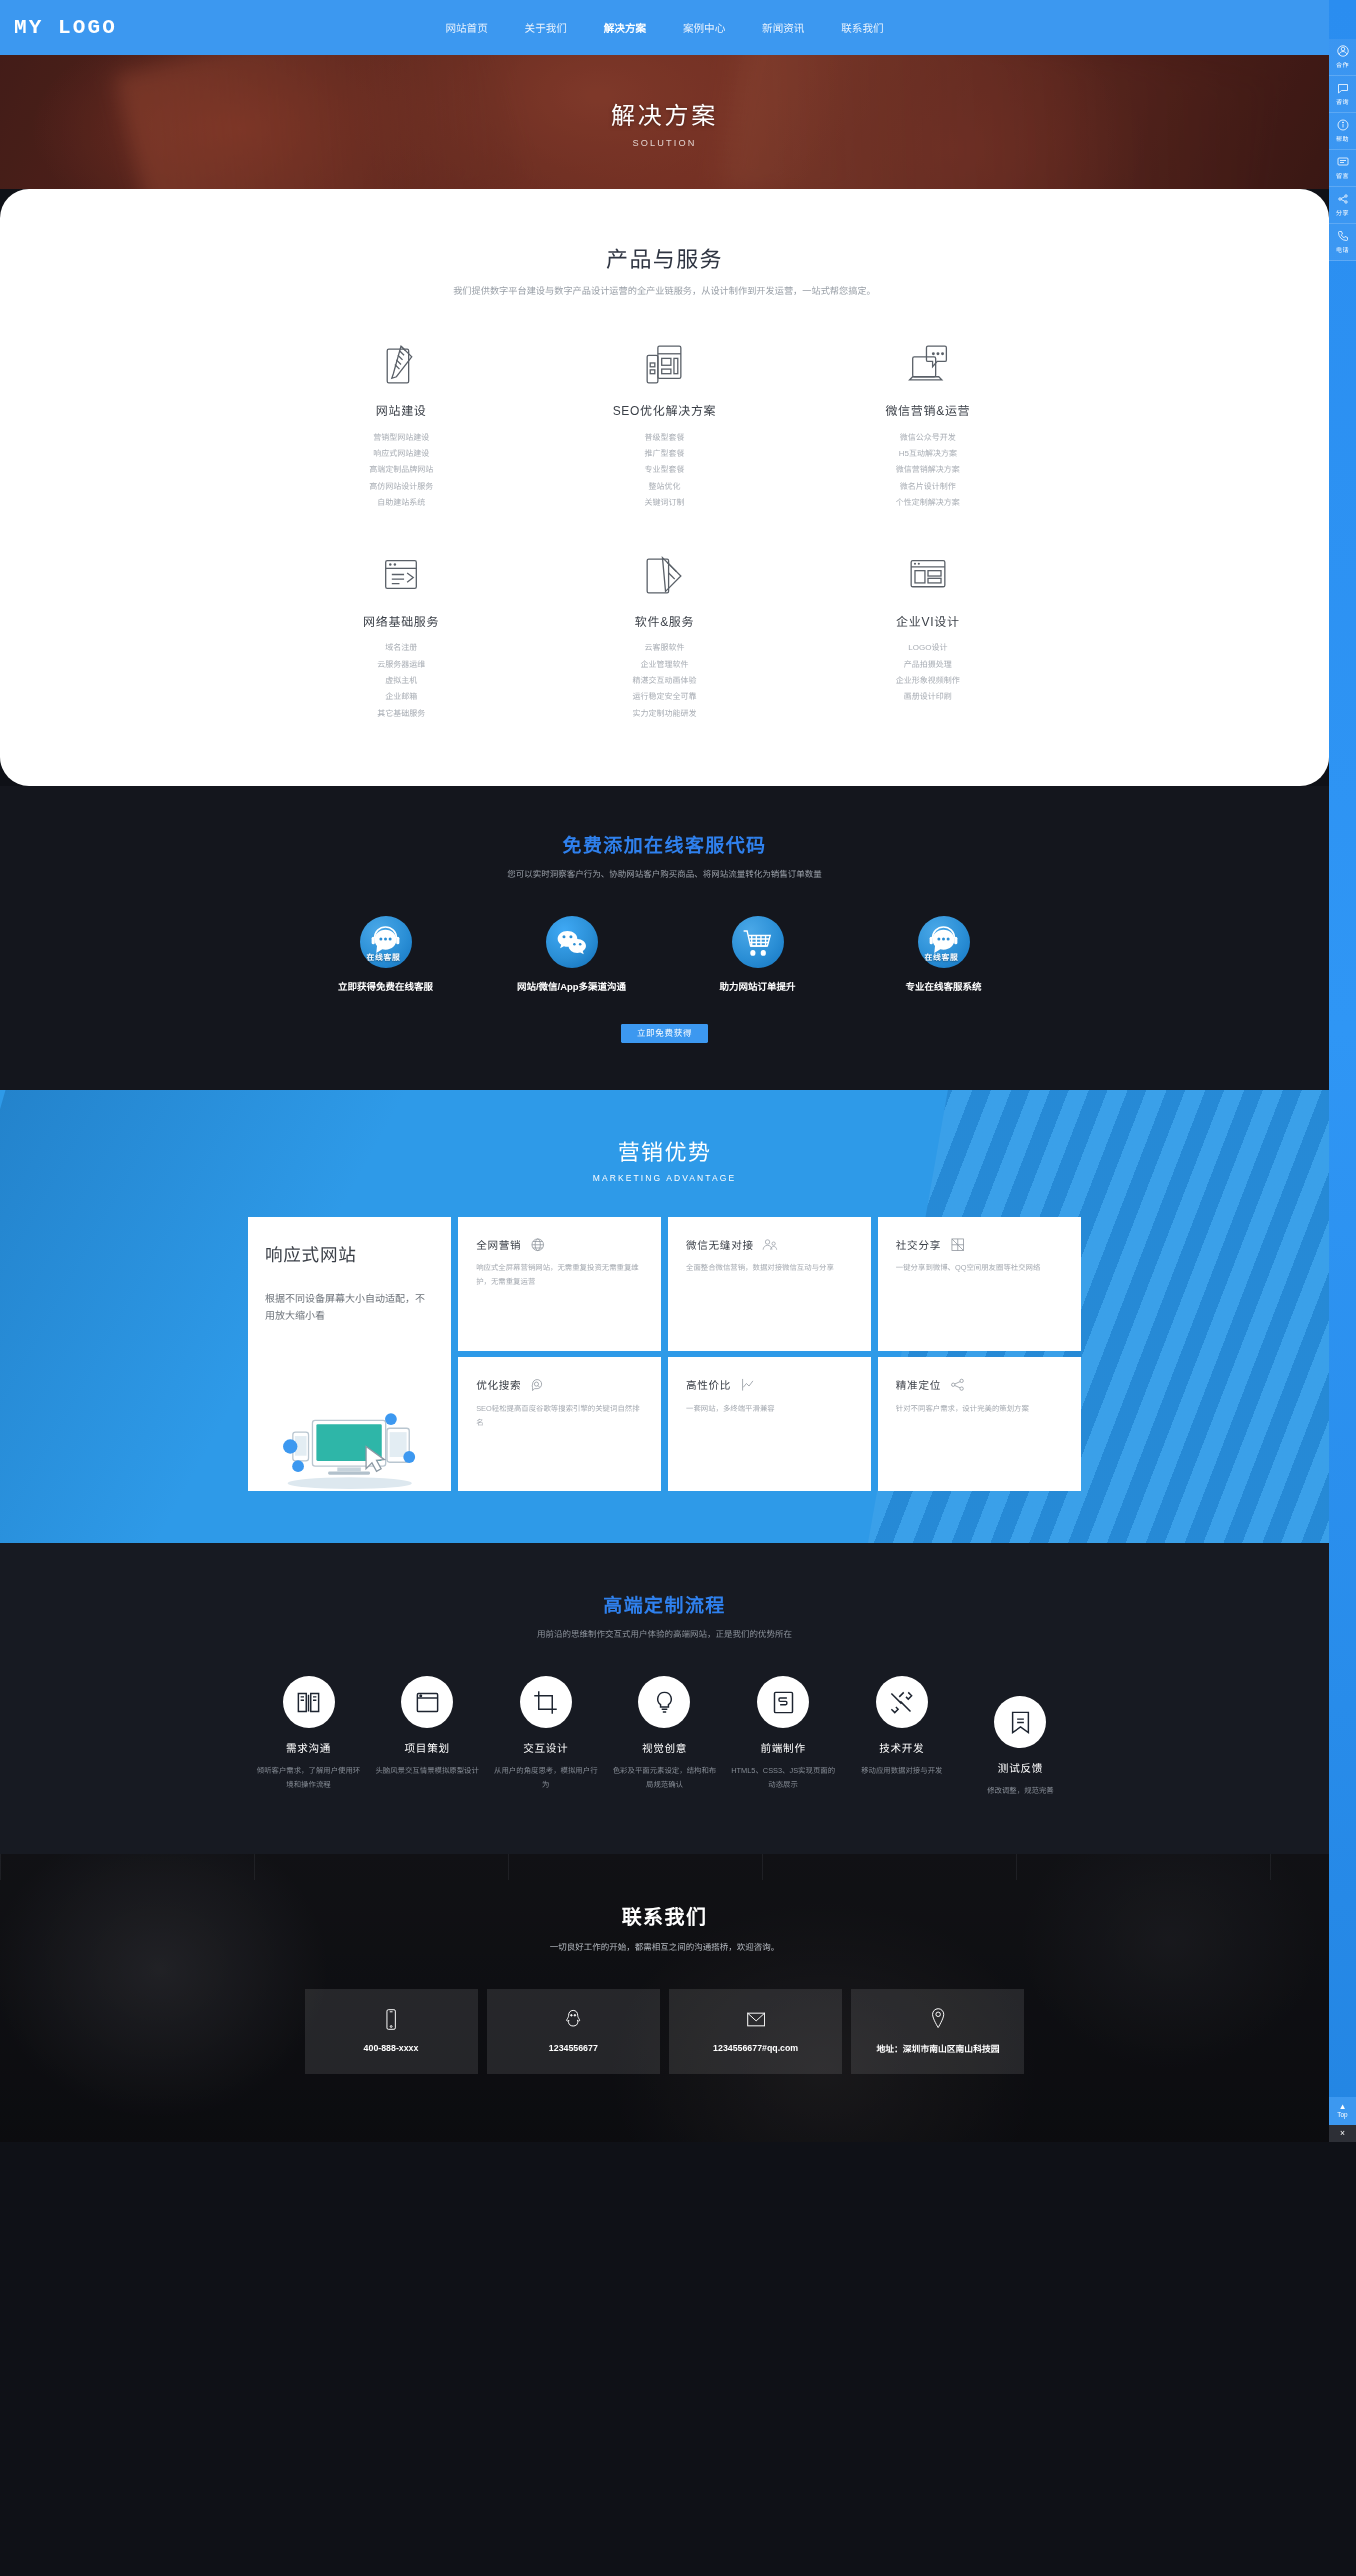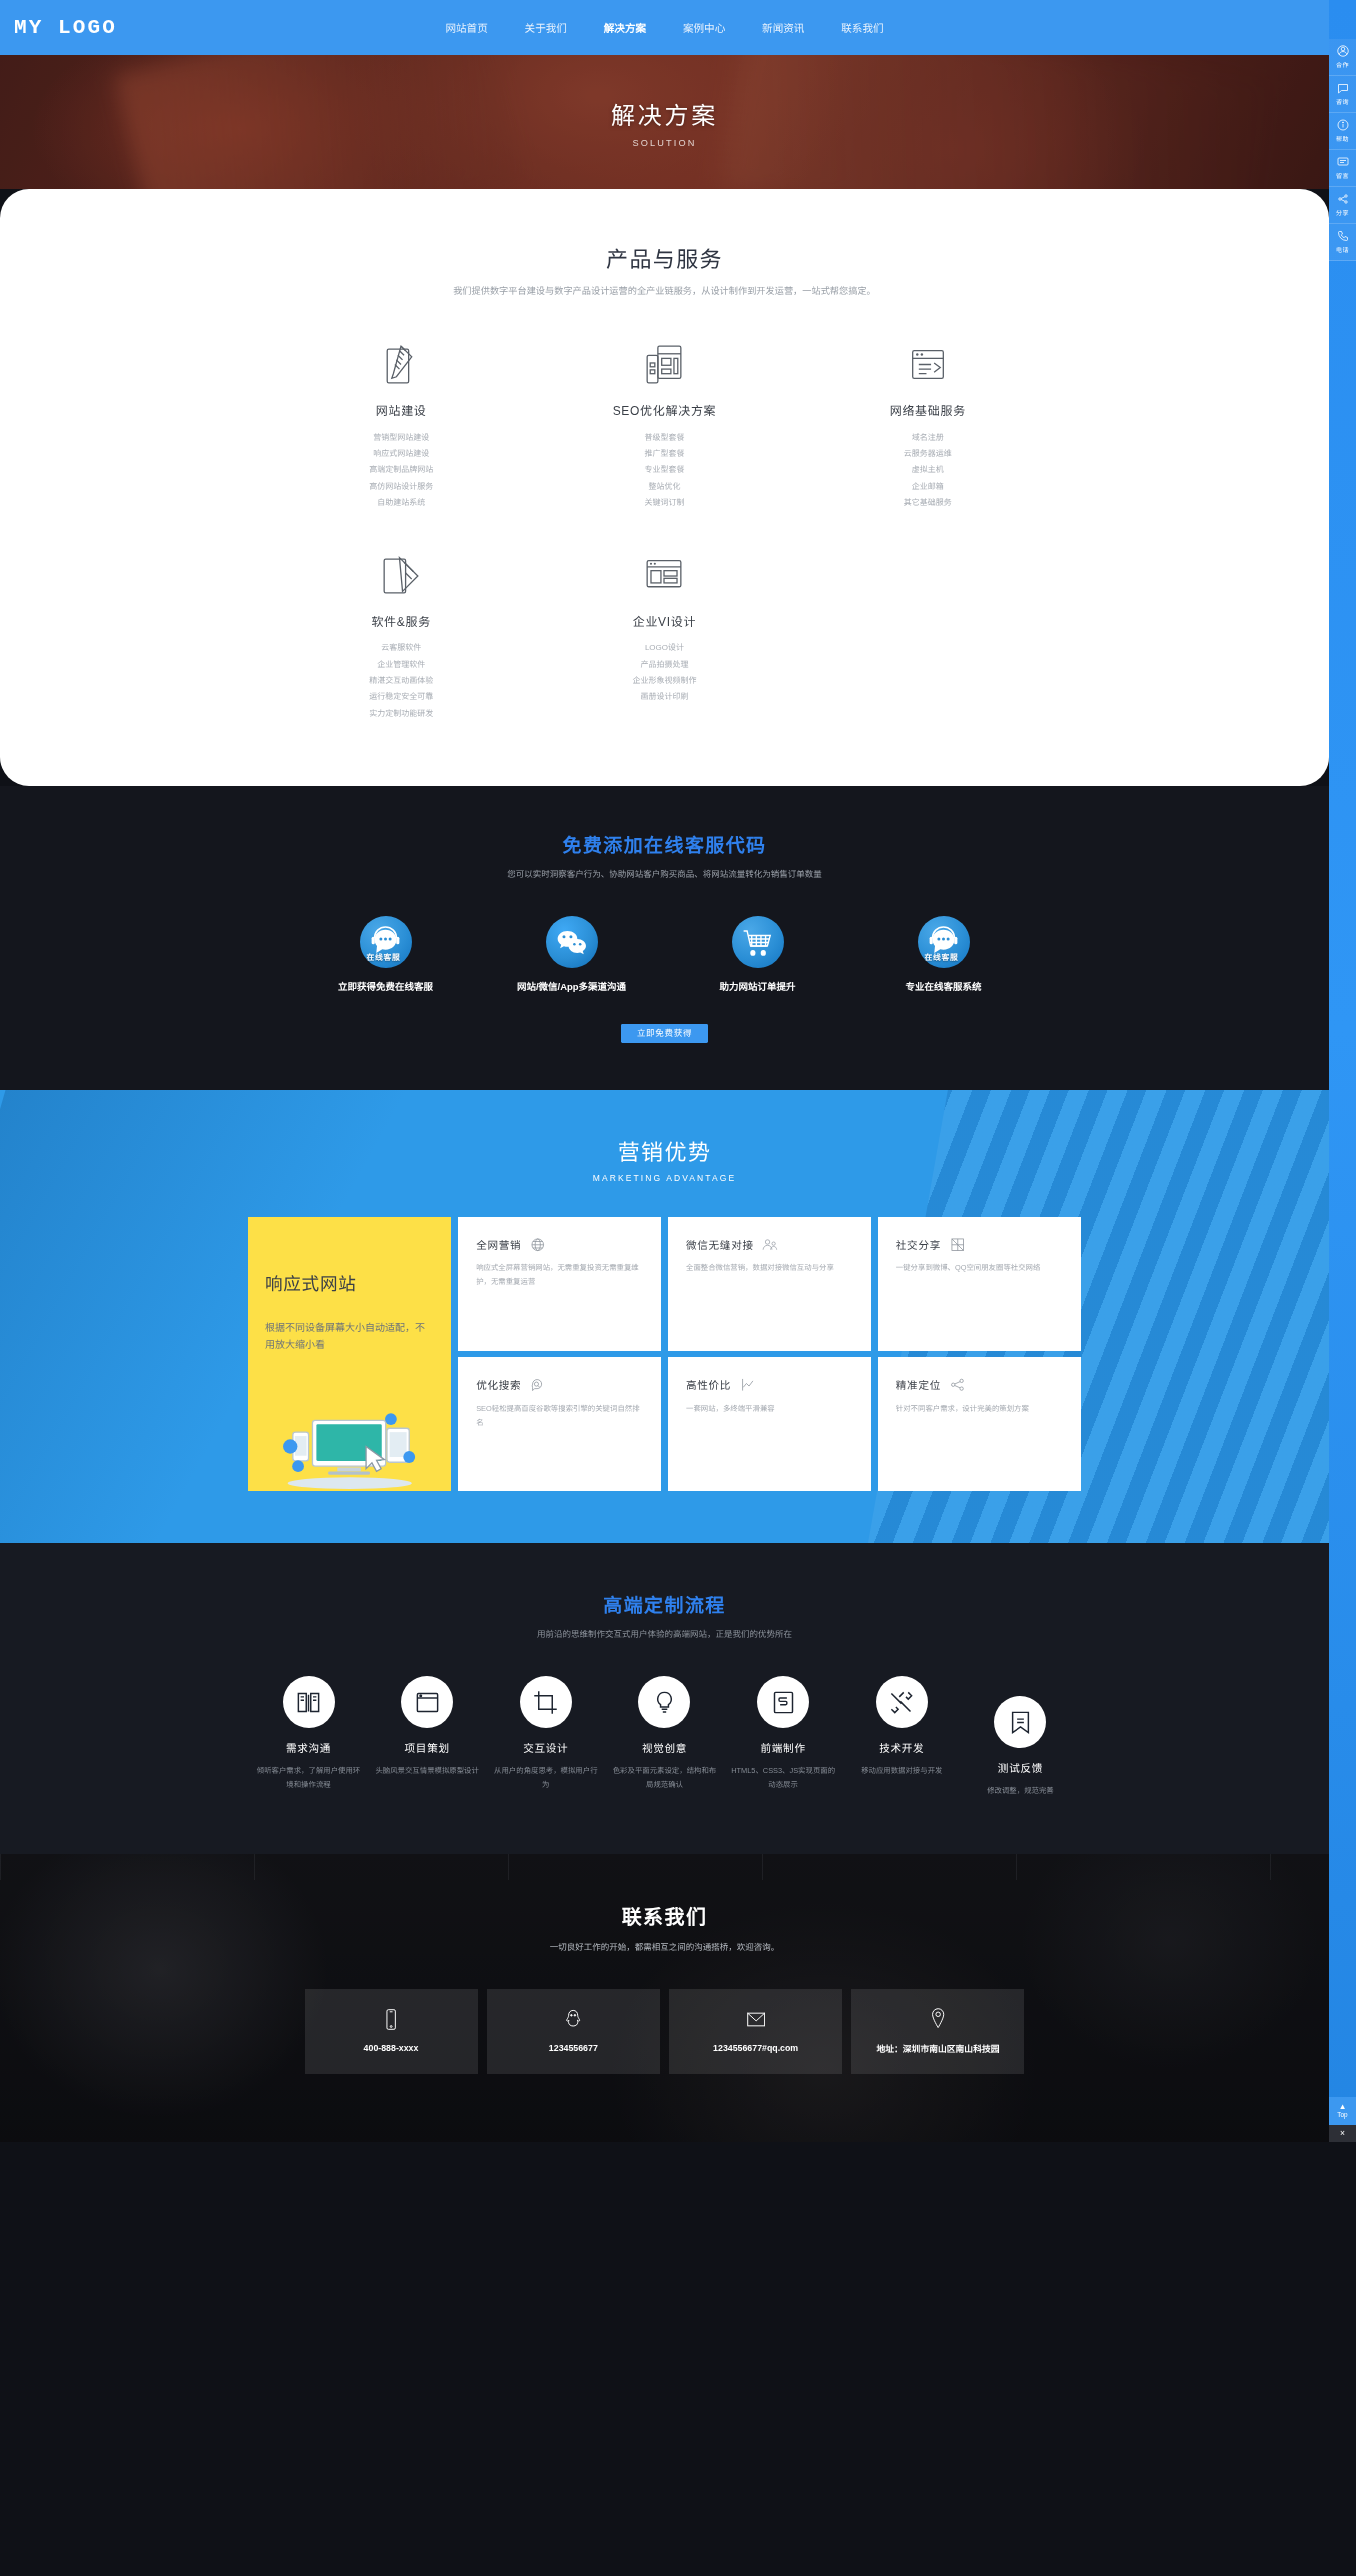--- a/index.html
+++ b/index.html
@@ -141,22 +141,22 @@
   }
   .mkt-inner { position:relative; z-index:2; }
   .mkt .t1, .mkt .t2 { color:#fff; }
   .mkt-grid {
     width:833px; margin:34px auto 0;
     display:grid; grid-template-columns:repeat(4,1fr);
     gap:6.4px;
   }
   .mkt-card { background:#fff; height:134px; padding:20px 18.3px; position:relative; }
   .mkt-card.feature {
-    background:#fde047; grid-row:span 2; height:auto;
-    display:flex; flex-direction:column; justify-content:flex-start; padding:53px 17px 0;
+    background:#ffffff; grid-row:span 2; height:auto;
+    display:flex; flex-direction:column; justify-content:flex-start; padding:24px 17px 0;
   }
   .feature-title { font-size:17.6px; color:#3a3f47; letter-spacing:0.7px; }
   .feature-sub { font-size:10px; color:#6d737a; margin-top:24px; line-height:1.7; }
   .feature-art { margin-top:auto; height:85px; position:relative; }
   .mkt-head { display:flex; align-items:center; gap:8.5px; }
   .mkt-head h4 { font-size:10.6px; color:#3a3f47; font-weight:400; letter-spacing:0.7px; }
   .mkt-head .ic { width:15.5px; height:15.5px; color:#8d939b; }
   .mkt-head .ic svg { width:15.5px; height:15.5px; display:block; }
   .mkt-card p { font-size:7.4px; color:#a4a9b0; line-height:1.85; margin-top:9.2px; }
 
@@ -290,20 +290,40 @@
         <div class="prod-name">SEO优化解决方案</div>
         <ul class="prod-list">
           <li>普级型套餐</li>
           <li>推广型套餐</li>
           <li>专业型套餐</li>
           <li>整站优化</li>
           <li>关键词订制</li>
         </ul>
       </div>
 
+      <div class="prod-cell">
+        <div class="prod-icon">
+          <svg viewBox="0 0 64 64" fill="none" stroke="#5a6068" stroke-width="1.7">
+            <rect x="12" y="22" width="30" height="26" rx="2"></rect>
+            <path d="M8 52 h42 l-4 -4 H12 Z"></path>
+            <path d="M32 8 h22 a2 2 0 0 1 2 2 v16 a2 2 0 0 1 -2 2 h-10 l-6 7 v-7 h-6 a2 2 0 0 1 -2 -2 v-16 a2 2 0 0 1 2 -2 z"></path>
+            <circle cx="39" cy="18" r="1.9" fill="#5a6068" stroke="none"></circle>
+            <circle cx="45" cy="18" r="1.9" fill="#5a6068" stroke="none"></circle>
+            <circle cx="51" cy="18" r="1.9" fill="#5a6068" stroke="none"></circle>
+          </svg>
+        </div>
+        <div class="prod-name">微信营销&amp;运营</div>
+        <ul class="prod-list">
+          <li>微信公众号开发</li>
+          <li>H5互动解决方案</li>
+          <li>微信营销解决方案</li>
+          <li>微名片设计制作</li>
+          <li>个性定制解决方案</li>
+        </ul>
+      </div>
 
       <div class="prod-cell">
         <div class="prod-icon">
           <svg viewBox="0 0 64 64" fill="none" stroke="#5a6068" stroke-width="1.7">
             <rect x="12" y="14" width="40" height="36" rx="2"></rect>
             <path d="M12 24 h40"></path>
             <circle cx="18" cy="19" r="1.6" fill="#5a6068" stroke="none"></circle>
             <circle cx="24" cy="19" r="1.6" fill="#5a6068" stroke="none"></circle>
             <path d="M20 32 h16 M20 38 h16 M20 44 h10"></path>
             <path d="M40 30 l8 6 l-8 6"></path>

